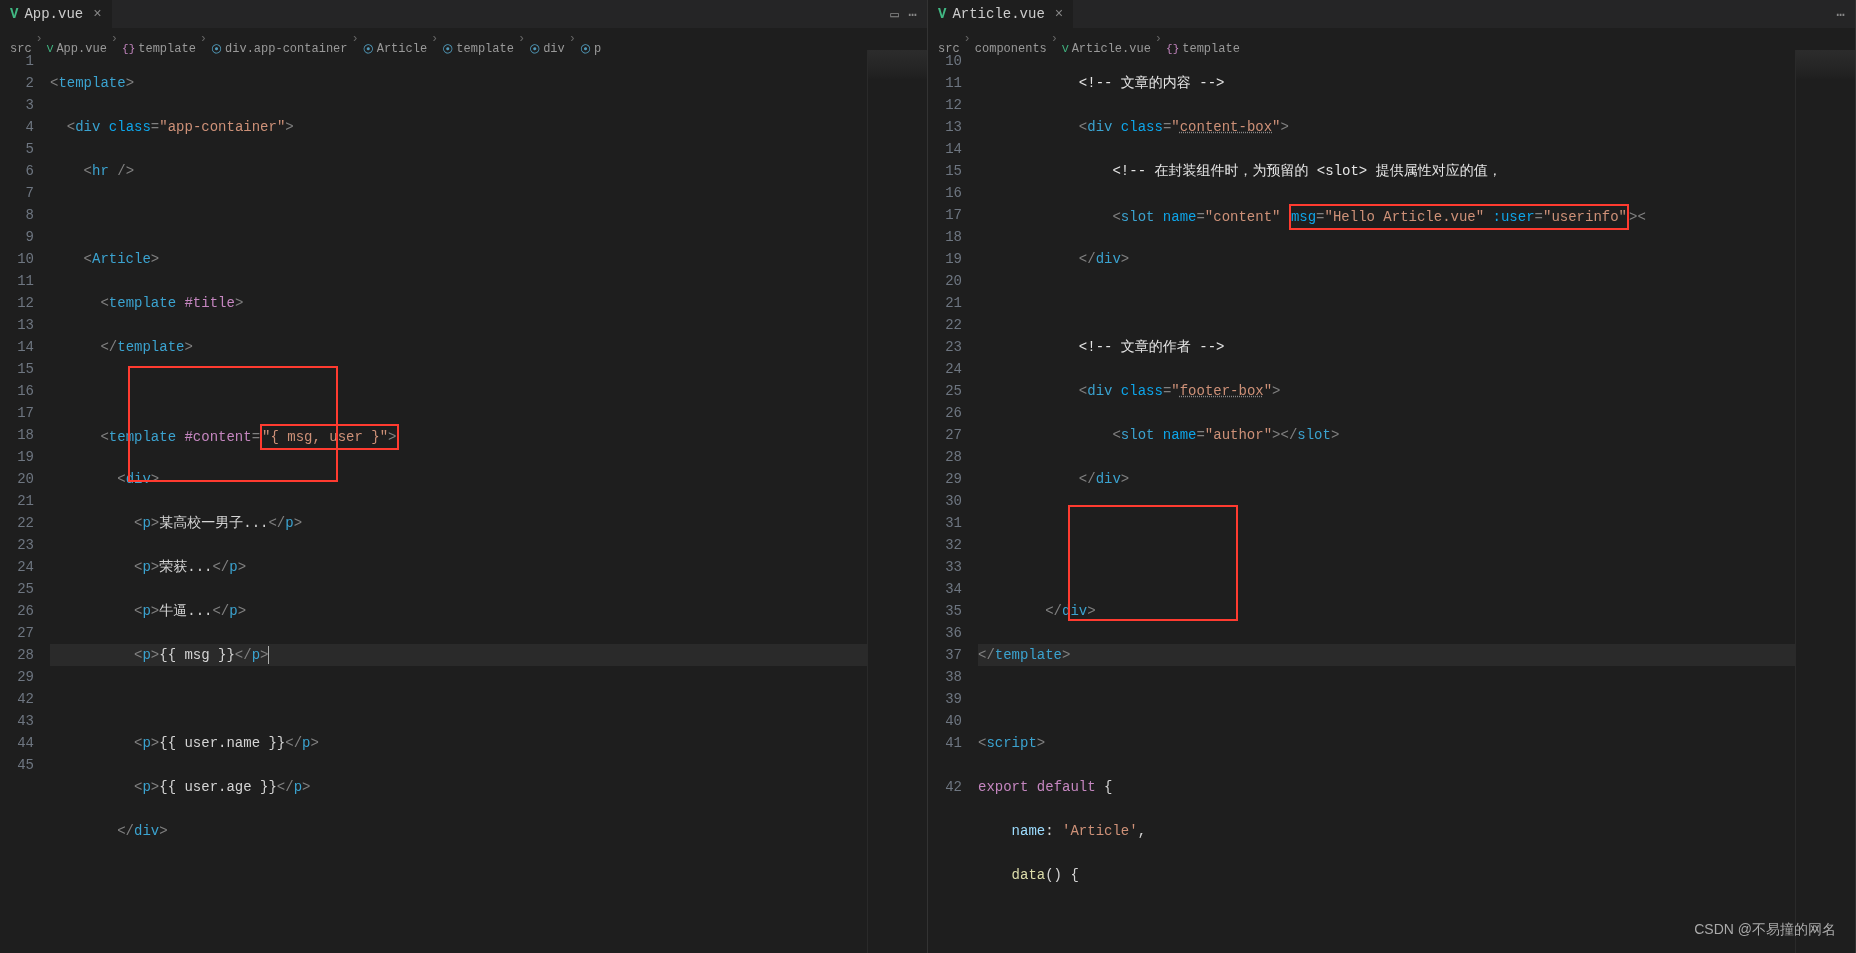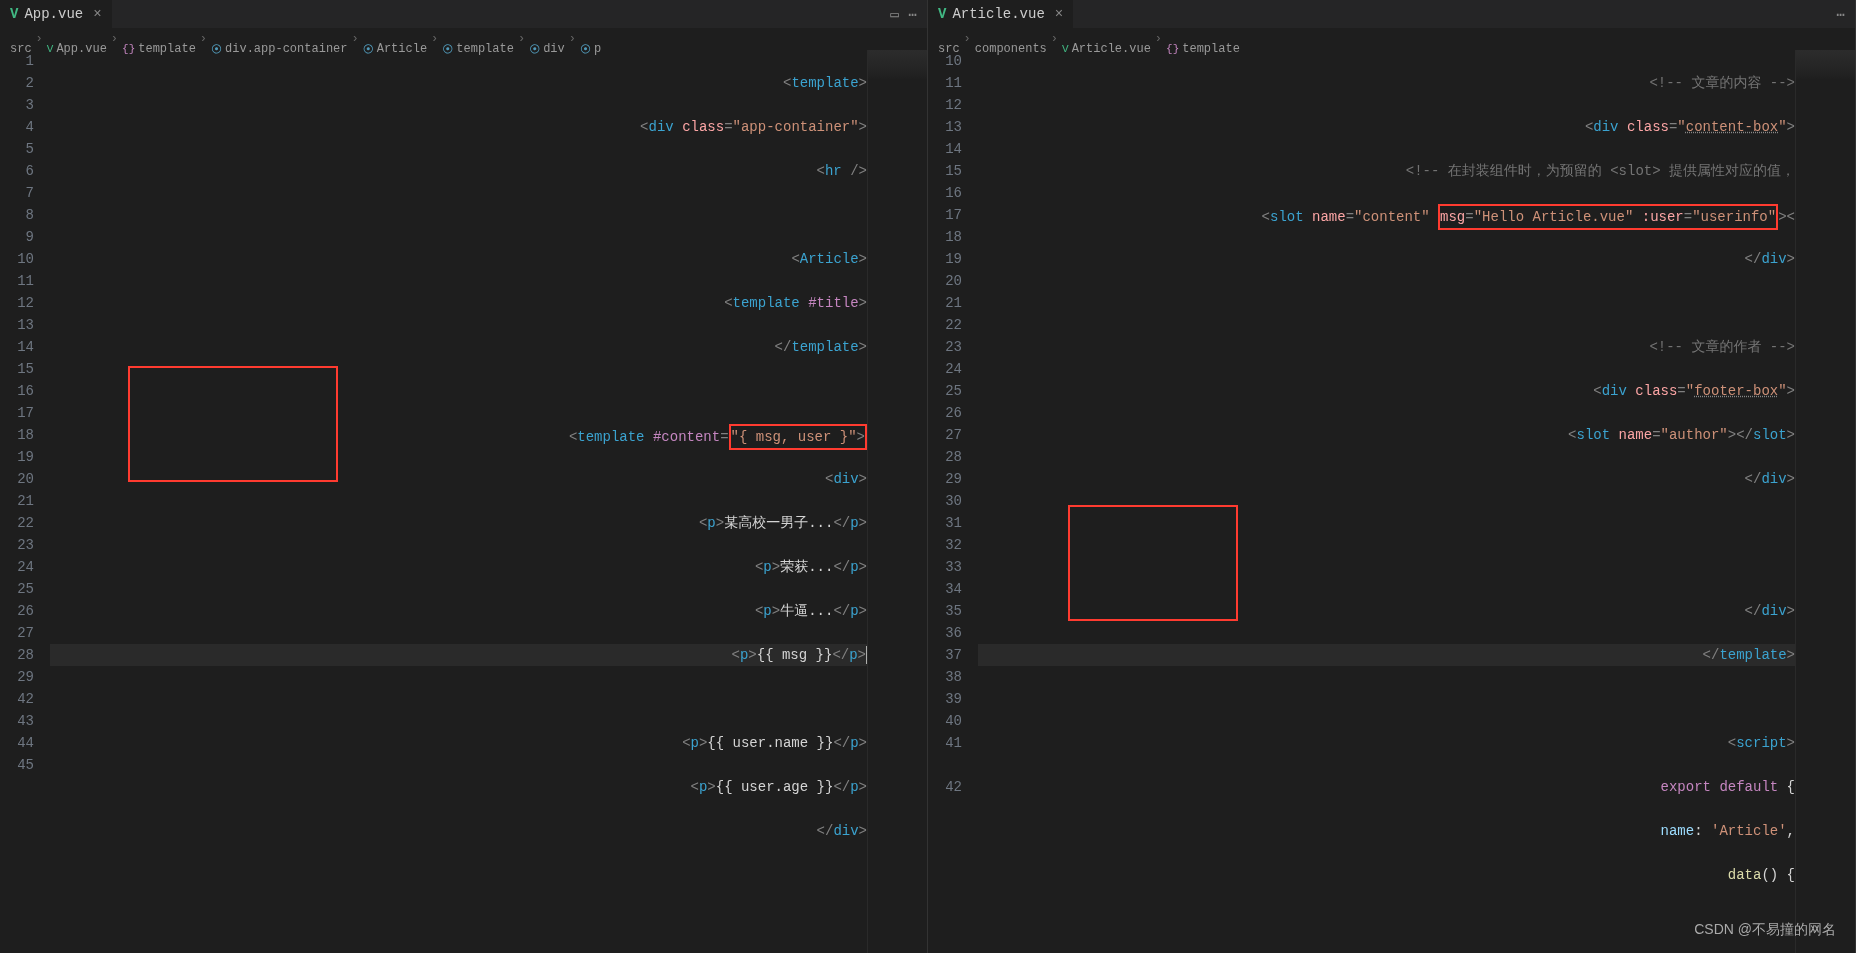--- a/index.html
+++ b/index.html
@@ -80,37 +80,37 @@
   padding-right: 16px;
   user-select: none;
 }
 .gutter .lnum { height: 22px; line-height: 22px; }
 .code {
   flex: 1;
   white-space: pre;
   line-height: 22px;
   position: relative;
 }
-.line { height: 22px; position: relative; text-align: right; }
+.line { height: 22px; position: relative; }
 .minimap {
   width: 60px;
   background: #1e1e1e;
   border-left: 1px solid #2a2a2a;
 }
 .minimap-content {
   background: linear-gradient(to bottom, #3a3a3a 0%, #2a2a2a 20%, transparent 30%);
   height: 100px;
   opacity: 0.5;
 }
 
 .gray { color: #808080; }
 .tagname { color: #3ba3d0; }
-.attr { color: #fca5a5; }
+.attr { color: #0ea5e9; }
 .str { color: #ce9178; }
-.comment { color: #737373; margin-left: 40px; }
+.comment { color: #e5e5e5; }
 .text { color: #d4d4d4; }
 .magenta { color: #c586c0; }
 .func { color: #dcdcaa; }
 .prop { color: #9cdcfe; }
 .underline { text-decoration: underline dotted #888; }
 .current-line { background: #2a2a2a; }
 
 .hlbox { border: 2px solid #ff3b30; display: inline-block; }
 .hlbox-abs { position: absolute; border: 2px solid #ff3b30; pointer-events: none; }
 .watermark {

